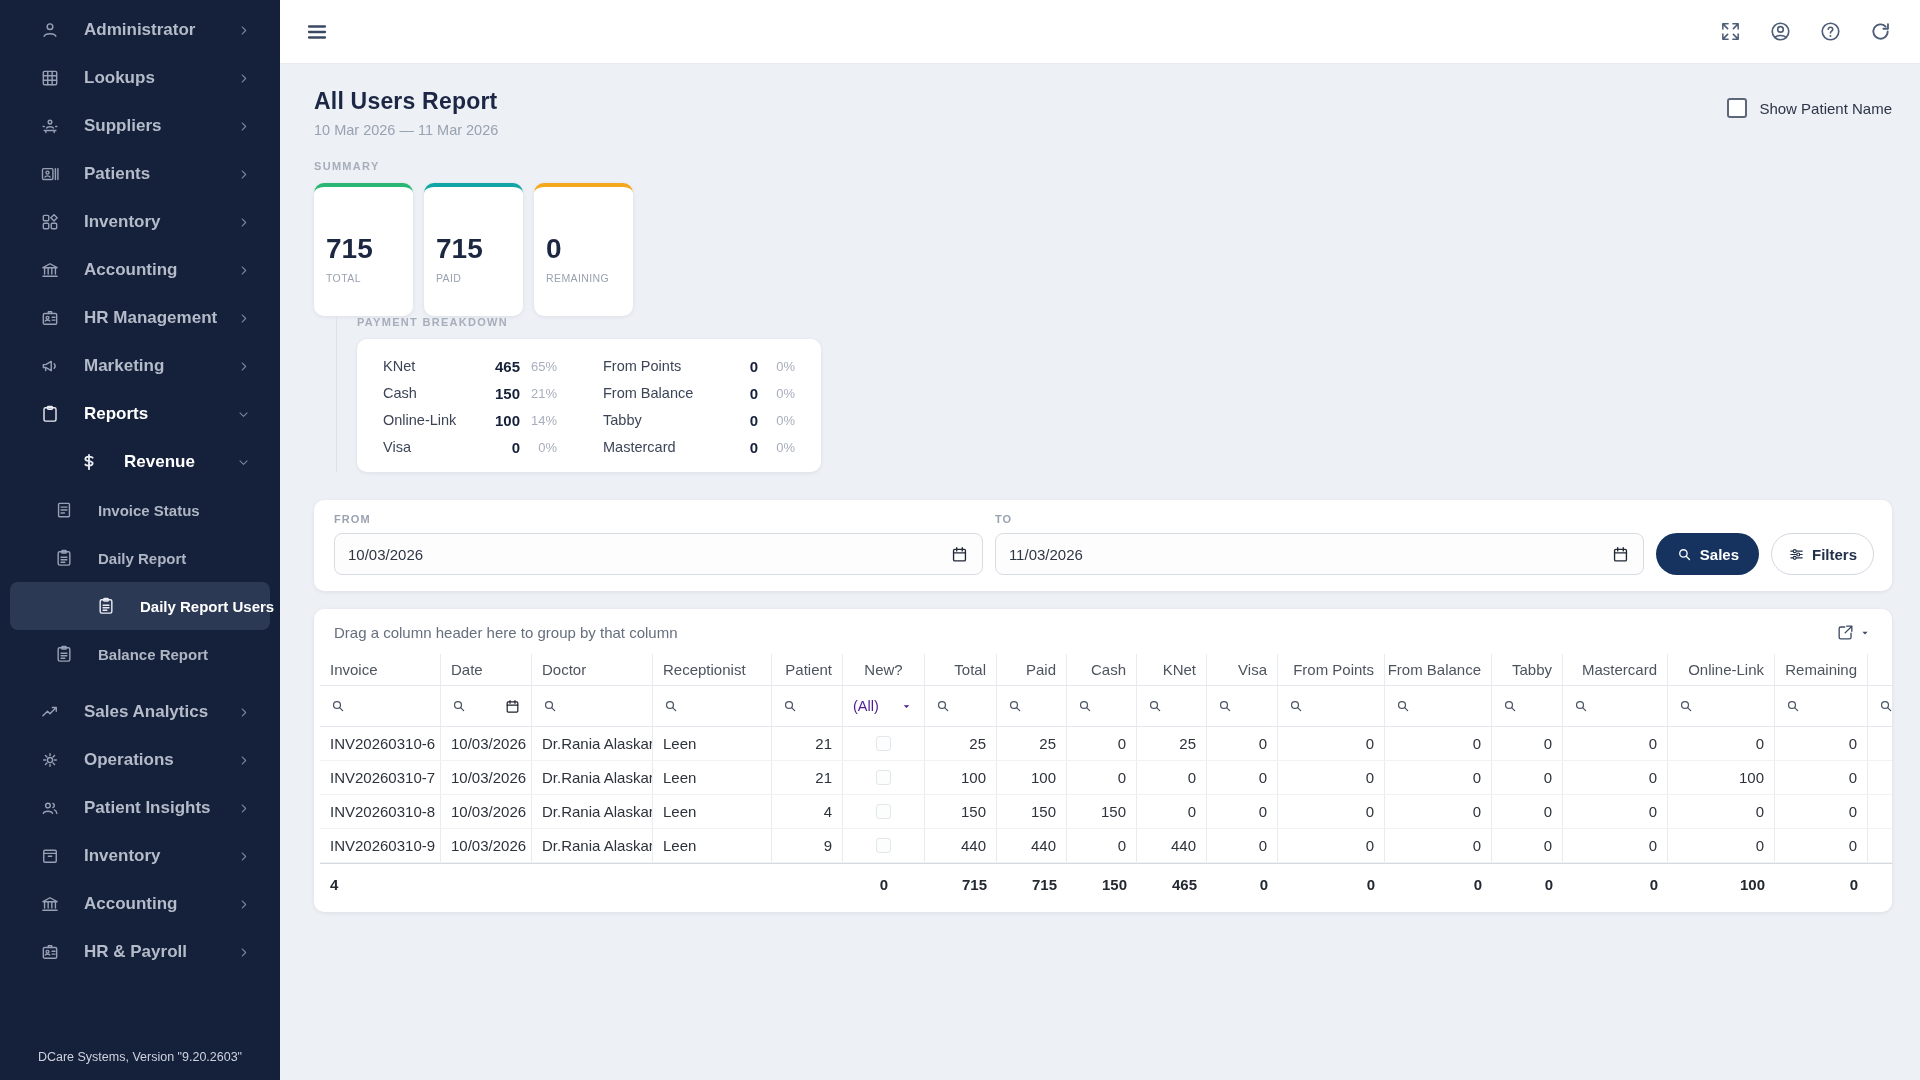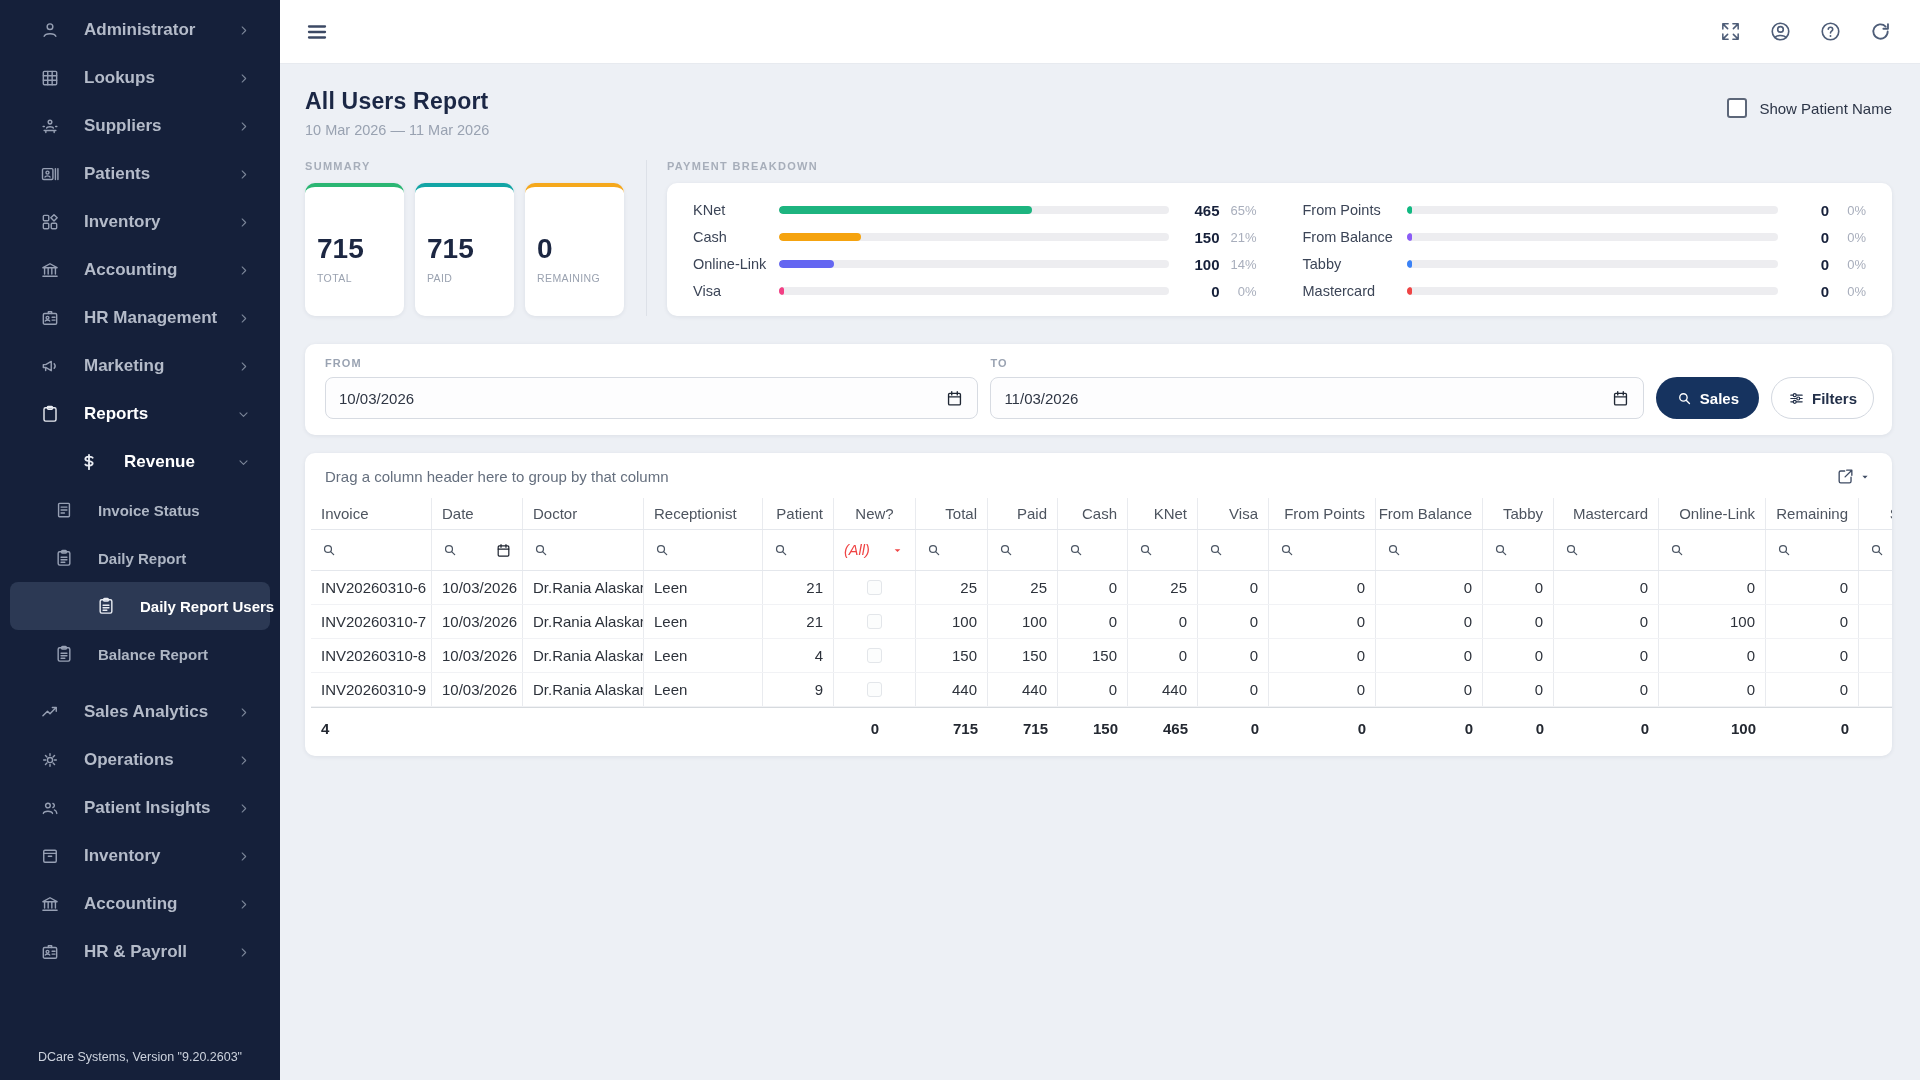--- a/index.html
+++ b/index.html
@@ -30,31 +30,31 @@
   .nav-item.selected .ico { color:#e9ecf2; }
   .sidebar-footer { padding:12px 8px 16px; font-size:12.5px; color:#ccd2dd; text-align:center; }
 
   
   .main { flex:1; display:flex; flex-direction:column; min-width:0; }
   .topbar { height:64px; min-height:64px; background:#fff; border-bottom:1px solid #e7eaef; display:flex; align-items:center; padding:0 28px 0 25px; }
   .menu-btn { color:#3c4964; cursor:pointer; display:flex; }
   .topbar-right { margin-left:auto; display:flex; align-items:center; gap:27px; color:#4e5d78; }
   .topbar-right .tb-ic { cursor:pointer; display:flex; }
 
-  .content { flex:1; padding:24px 28px 12px 25px; }
+  .content { flex:1; padding:24px 28px 12px 25px;margin-left:9px; }
 
   .page-head { display:flex; justify-content:space-between; align-items:flex-start; }
   .page-title { font-size:23px; font-weight:700; color:#1b2745; letter-spacing:.2px; }
   .page-sub { margin-top:7px; font-size:14.5px; color:#99a2b1; }
   .spn { display:flex; align-items:center; gap:12px; margin-top:10px; cursor:pointer; }
   .spn .cb { width:20px; height:20px; border:2px solid #5d6779; border-radius:3px; background:#fff; }
   .spn .lbl { font-size:15px; color:#2c3547; }
 
   
-  .overview { display:flex; margin-top:22px; align-items:flex-start; }
+  .overview { display:flex; margin-top:22px; align-items:flex-start;flex-direction:column; }
   .sec-label { font-size:11px; font-weight:700; letter-spacing:1.3px; color:#a7aeba; margin-bottom:11px; }
   .cards { display:flex; gap:11px; }
   .card { width:99px; height:133px; background:#fff; border-radius:10px; border-top:4px solid #ccc;
           box-shadow:0 1px 4px rgba(23,32,61,.08); display:flex; flex-direction:column; justify-content:center;
           padding:14px 6px 0 12px; }
   .card .val { font-size:28px; font-weight:700; color:#1c2742; }
   .card .cl  { font-size:10.5px; color:#9aa2b0; margin-top:7px; letter-spacing:.4px; }
 
   .payment-col { flex:1; margin-left:22px; padding-left:20px; border-left:1px solid #dde1e8; }
   .pb-panel { background:#fff; border-radius:10px; box-shadow:0 1px 4px rgba(23,32,61,.08);
@@ -96,21 +96,21 @@
   .gcell { border-right:1px solid #e9ebef; display:flex; align-items:center; padding:0 10px;
            font-size:15px; overflow:hidden; white-space:nowrap; }
   .gcell.al-r { justify-content:flex-end; }
   .gcell.al-c { justify-content:center; }
   .ghead { border-bottom:1px solid #e4e7ec; }
   .ghead .gcell { height:31px; color:#4d545f; cursor:pointer; }
   .gfilter { border-bottom:1px solid #e4e7ec; }
   .gfilter .gcell { height:40px; color:#5b6470; cursor:pointer; }
   .gfilter .mag { color:#4b5563; display:flex; }
   .gfilter .f-cal { margin-left:auto; color:#1c222e; display:flex; }
-  .gfilter .allsel { display:flex; align-items:center; justify-content:space-between; width:100%; font-size:14.5px; color:#ef4444;font-style:italic; }
+  .gfilter .allsel { display:flex; align-items:center; justify-content:space-between; width:100%; font-size:14.5px; color:#4c1d95; }
   .gbody .grow { height:34px; border-bottom:1px solid #f1f2f5; cursor:pointer; }
   .gbody .gcell { color:#2d323b; }
   .row-cb { width:15px; height:15px; border:1px solid #e3e6ea; border-radius:3px; background:#fcfdfd; }
   .gfoot { border-top:1px solid #d6dade; }
   .gfoot .gcell { height:40px; border-right:none; font-weight:700; color:#232831; }
 </style>
 </head>
 <body>
 
 <aside class="sidebar">

